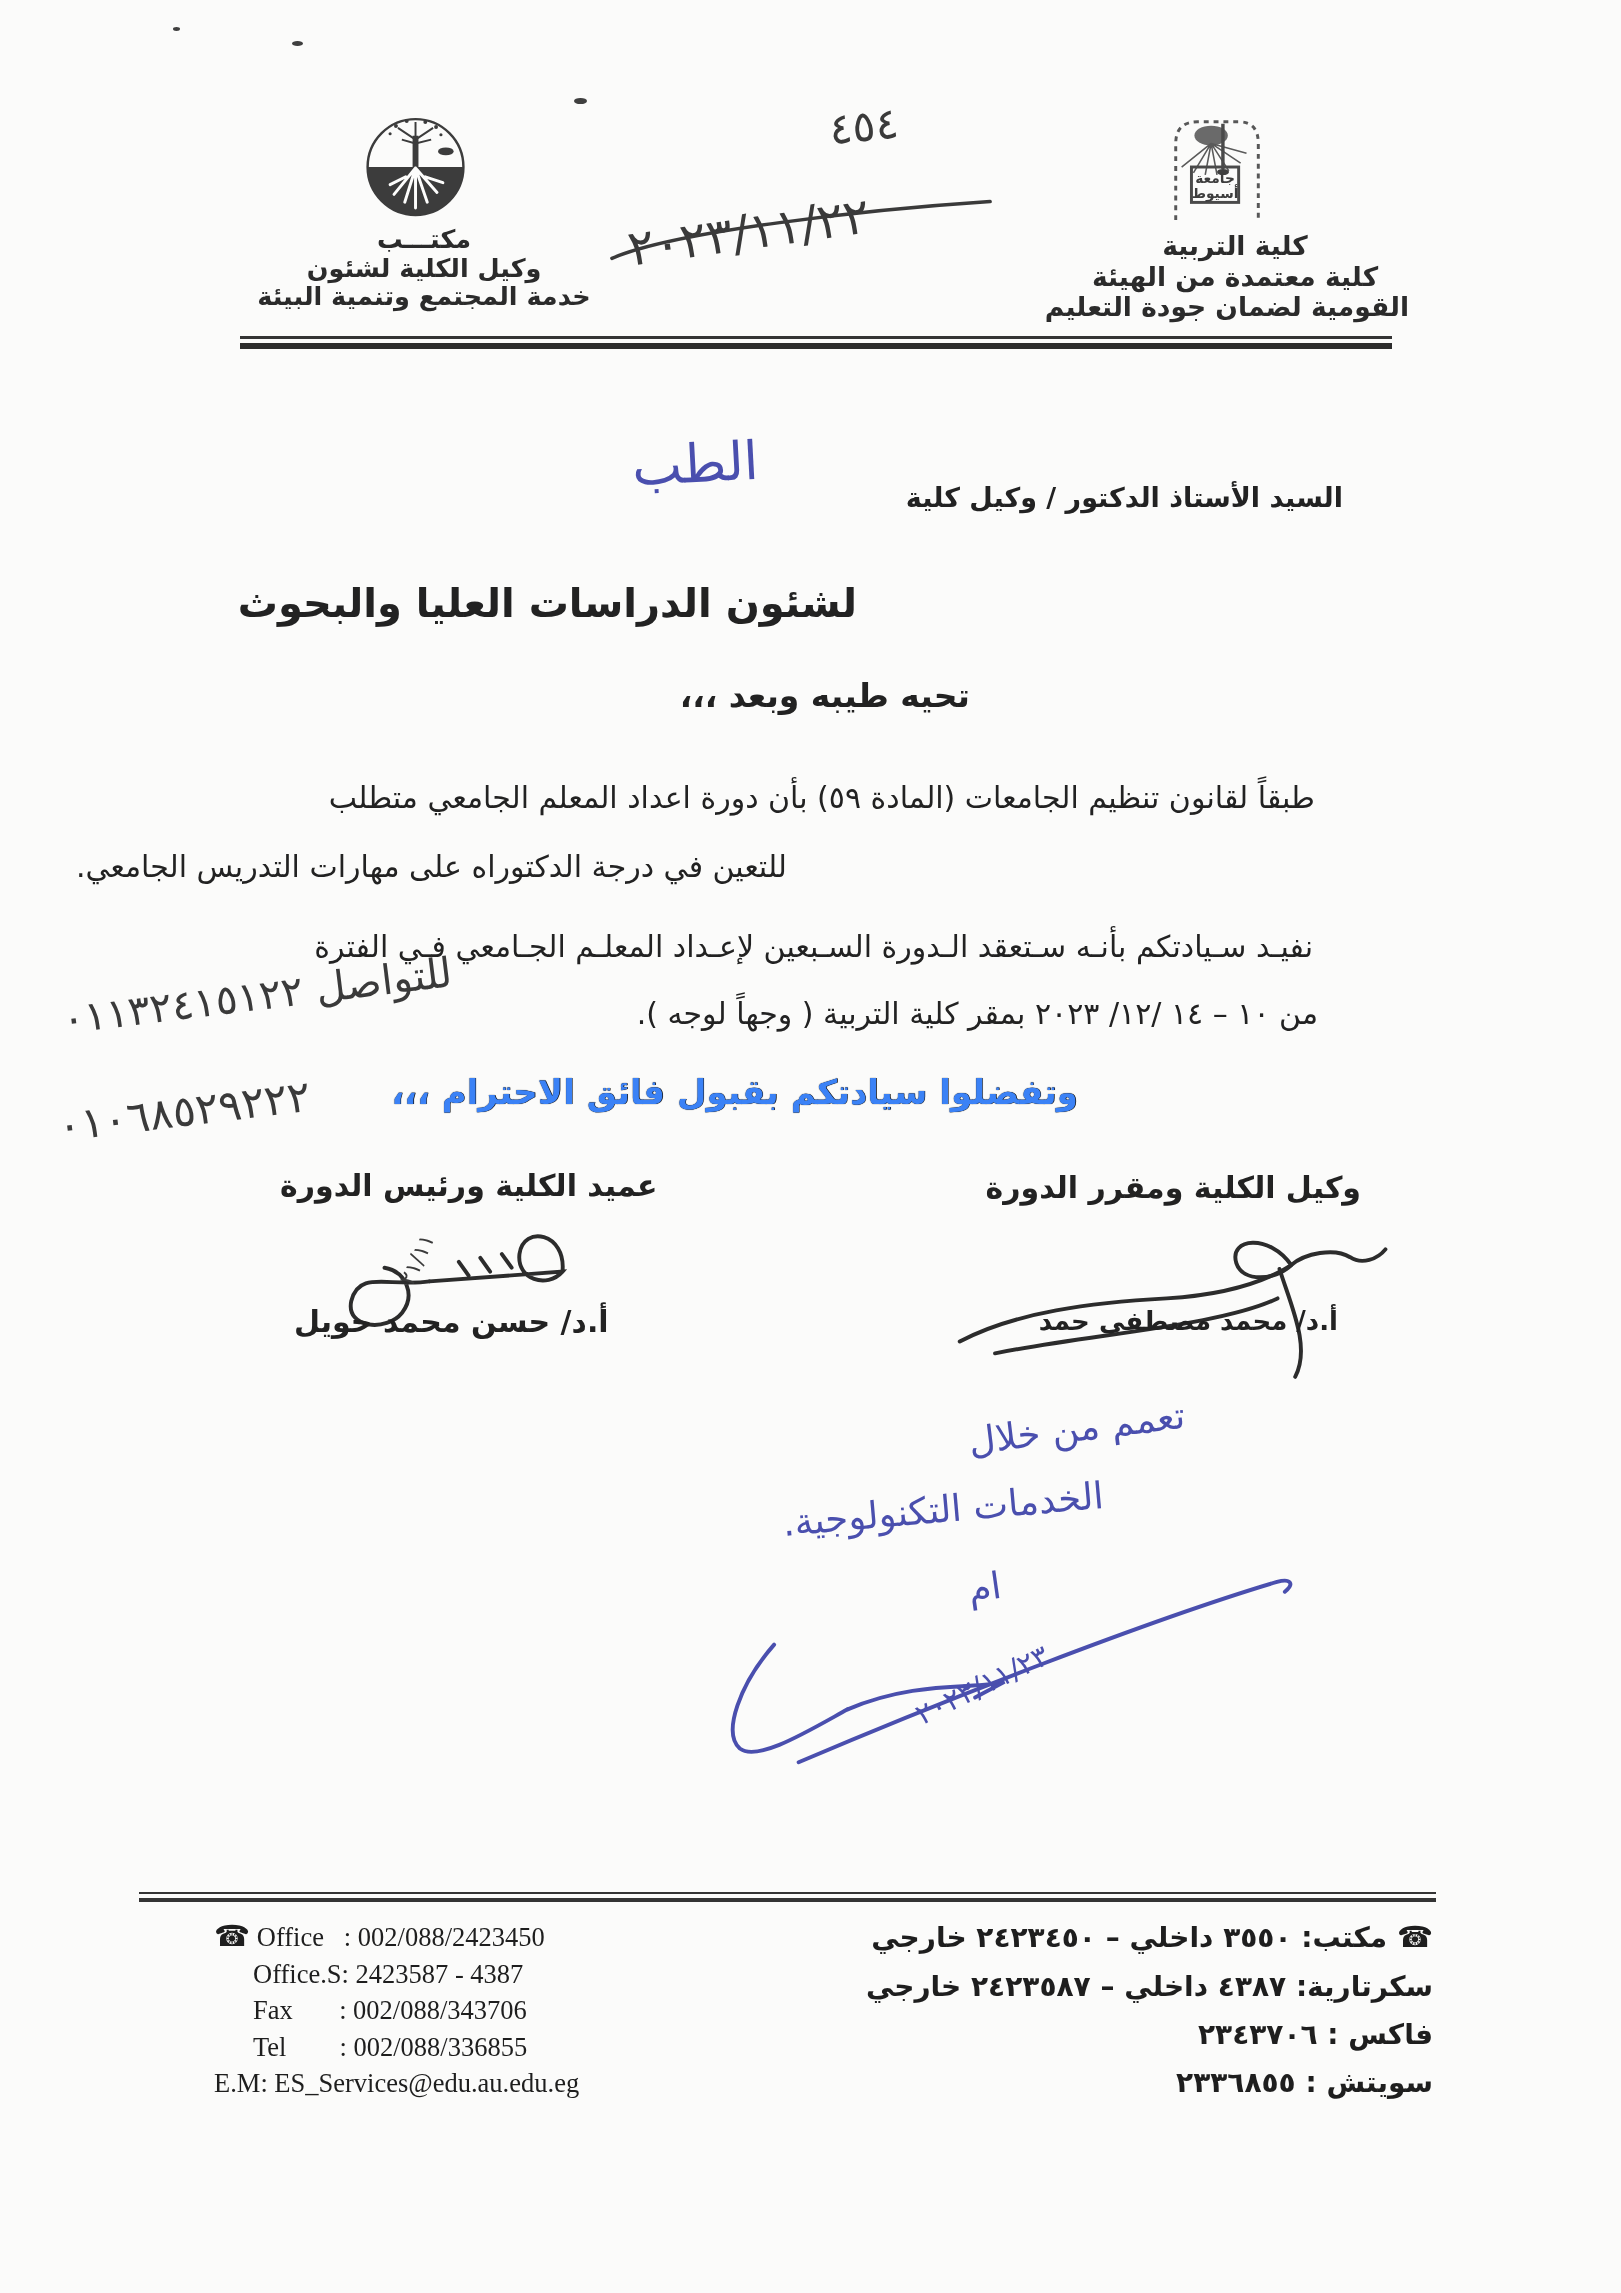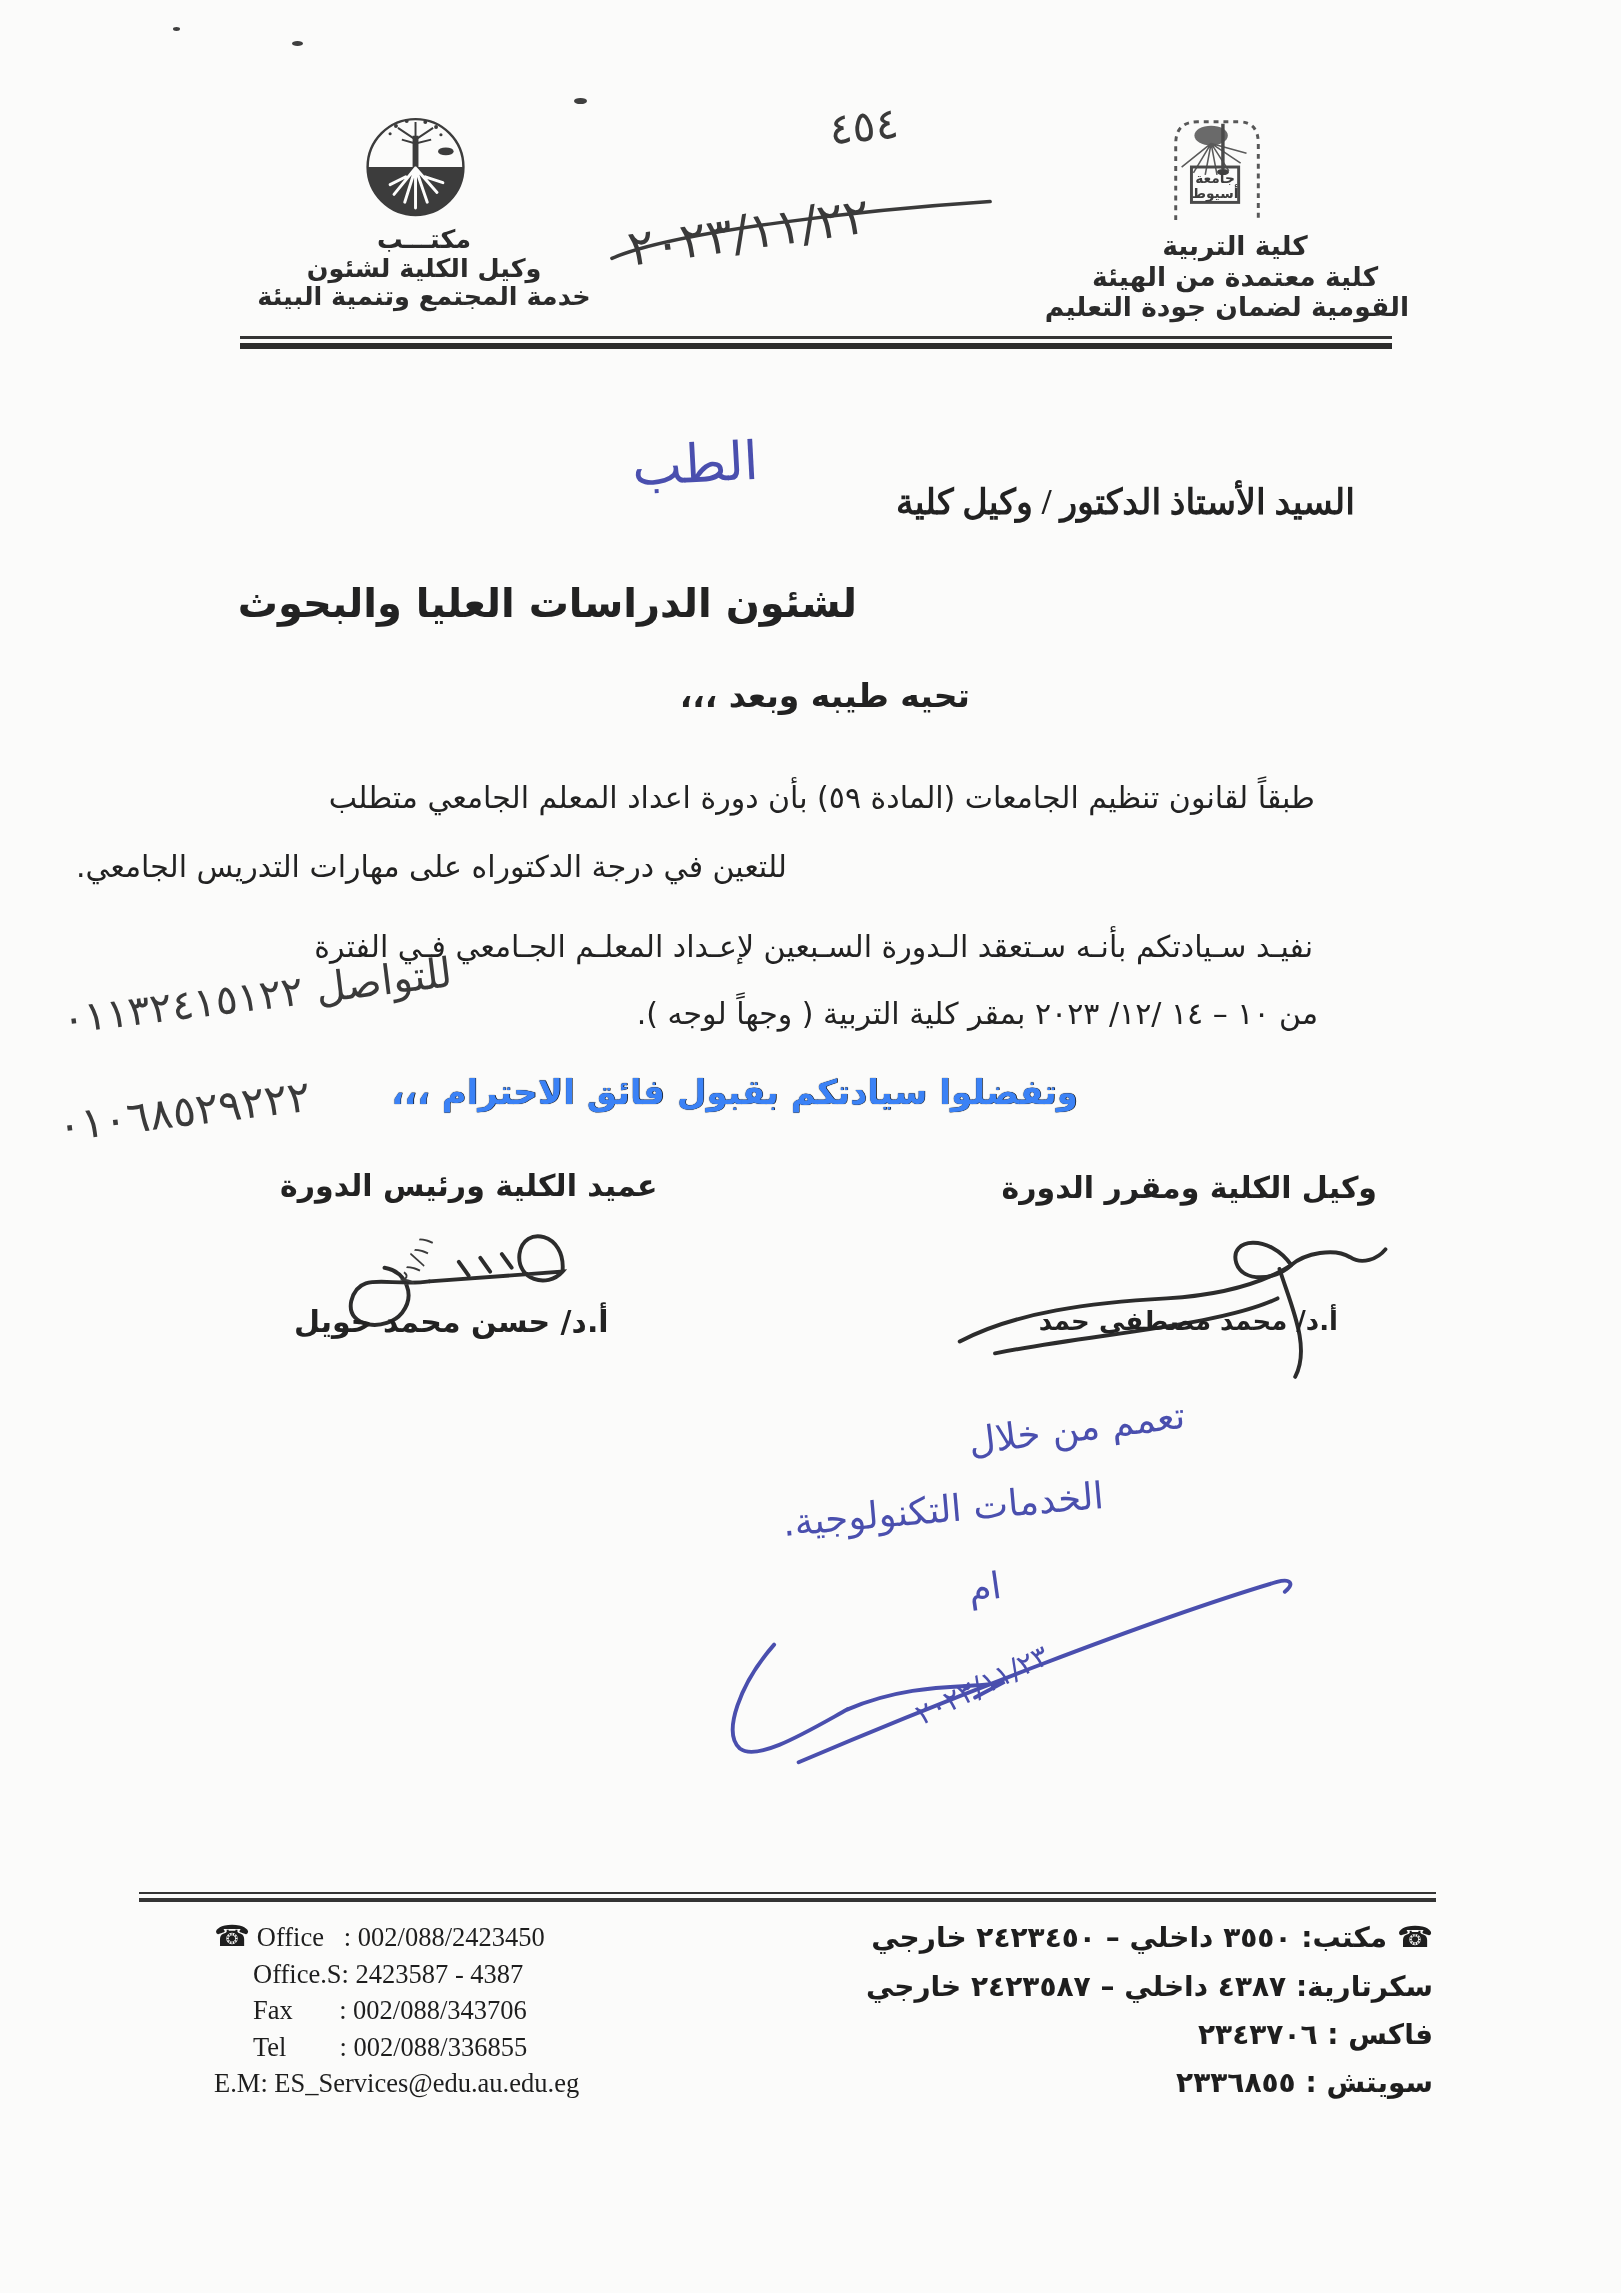--- a/index.html
+++ b/index.html
@@ -22,34 +22,34 @@
   #hdr-num{left:829px;top:101px;font-size:43px;letter-spacing:6.9px;transform:rotate(-6deg);}
   #hdr-date{left:627px;top:204px;font-size:49px;letter-spacing:2.9px;transform:rotate(-8deg);}
   #hdr-underline{left:606px;top:174px;}
   #hdr-right-emblem{left:1160px;top:110px;}
   #hdr-right-text{left:1061px;top:231px;width:348px;font-size:26.5px;line-height:1.16;color:#2b2b2b;}
   .rule{position:absolute;left:240px;width:1152px;background:#343434;}
   #rule1{top:336px;height:2.9px;}
   #rule2{top:343px;height:5.9px;background:#2c2c2c;}
 
   
-  #salutation{right:266px;top:482px;font-size:35px;font-family:Liberation Serif, serif;}
+  #salutation{right:278px;top:482px;font-size:27px;}
   #salutation-hand{left:632px;top:433px;font-size:53px;transform:rotate(-3deg);}
   #addressee2{right:764px;top:580px;font-size:40px;}
   #greeting{right:651px;top:676px;font-size:33px;margin-left:8px;}
   #para1-l1{right:306px;top:780px;font-size:30px;}
   #para1-l2{right:834px;top:849px;font-size:30px;}
   #para2-l1{right:308px;top:929px;font-size:30px;}
   #para2-l2{right:303px;top:996px;font-size:30px;}
   #hand-contact{left:61px;top:972px;font-size:41px;transform:rotate(-7deg);letter-spacing:2px;}
   #hand-phone2{left:57px;top:1086px;font-size:43px;transform:rotate(-7deg);letter-spacing:3.9px;}
   #closing{right:543px;top:1072px;font-size:34px;}
 
   
-  #sig-right-title{right:244px;top:1170px;font-size:30px;text-align:right;}
+  #sig-right-title{right:260px;top:1170px;font-size:30px;text-align:right;}
   #sig-right-svg{left:946px;top:1208px;}
   #sig-right-name{right:283px;top:1290px;font-size:26px;margin-top:16px;}
   #sig-left-title{left:280px;top:1168px;font-size:30px;}
   #sig-left-svg{left:263px;top:1211px;}
   #sig-left-date{left:390px;top:1247px;font-size:21.6px;transform:rotate(-65deg);}
   #sig-left-name{left:294px;top:1304px;font-size:30px;}
 
   
   #note-l1{left:968px;top:1407px;font-size:37px;transform:rotate(-7deg);}
   #note-l2{left:782px;top:1488px;font-size:37px;transform:rotate(-5deg);}

